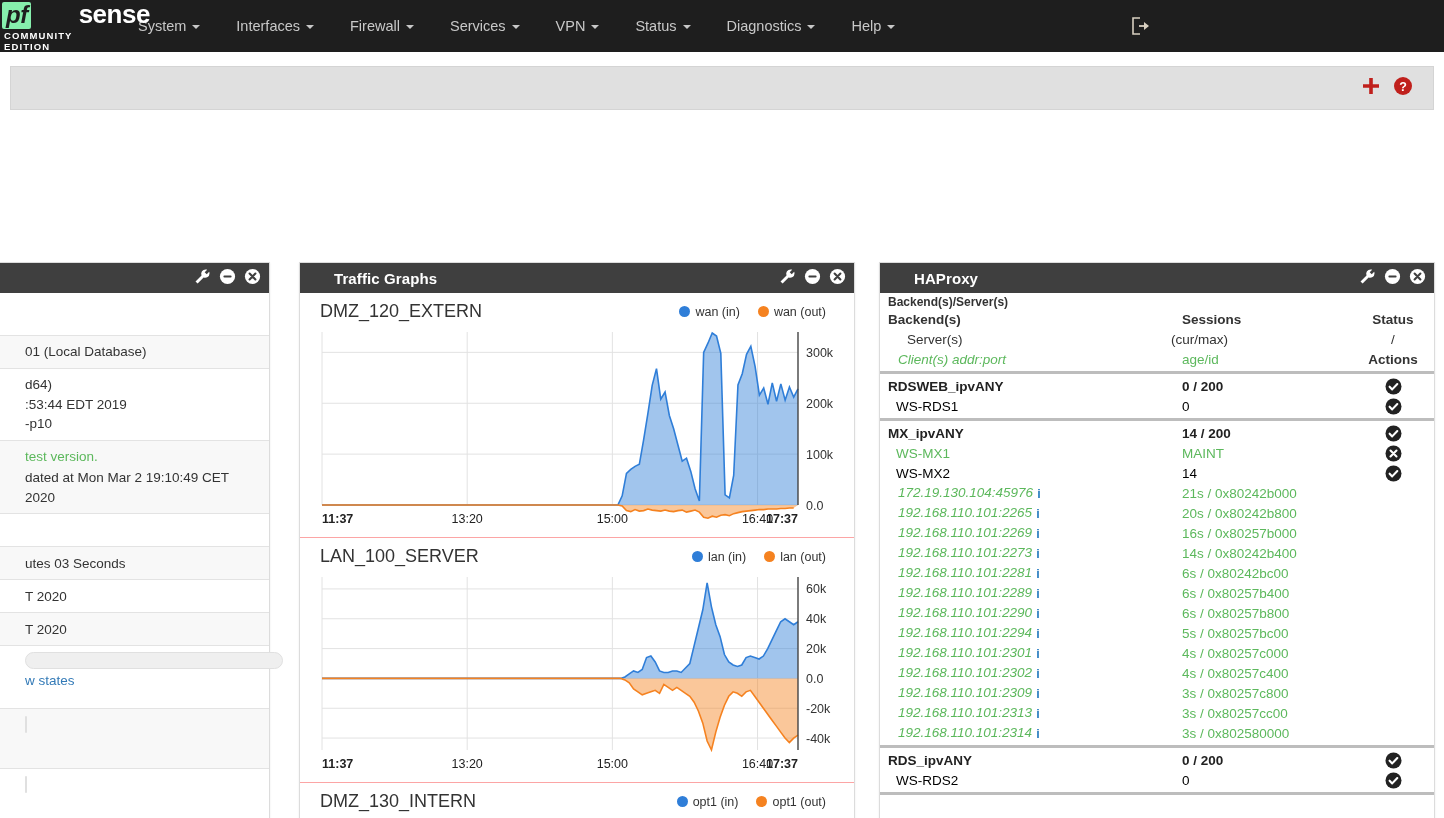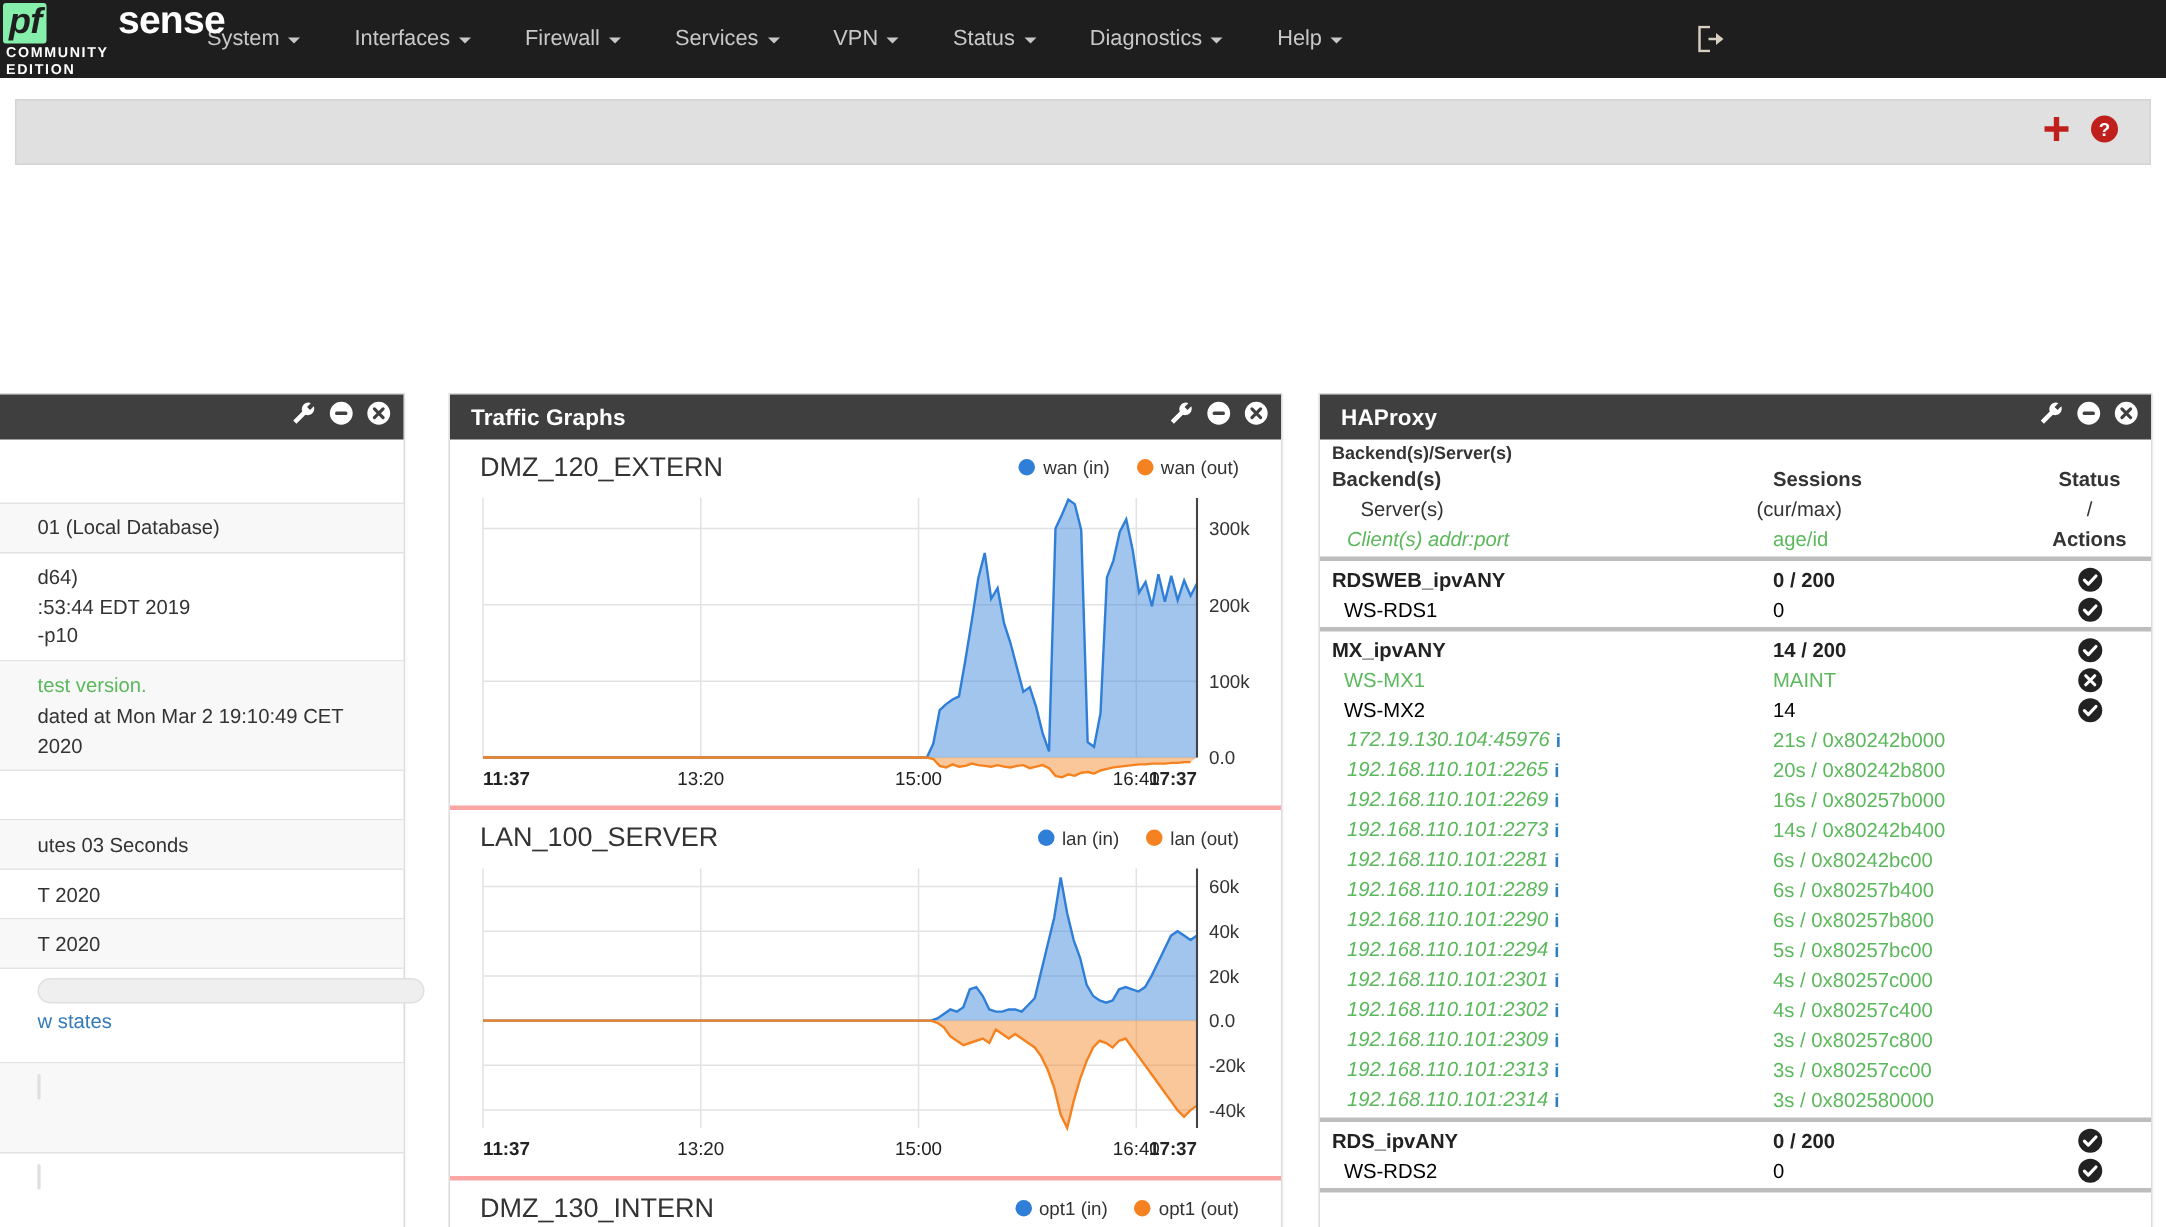--- a/index.html
+++ b/index.html
@@ -86,20 +86,21 @@
   }
   .widget-head {
     height: 30px; background: #3f3f3f;
     display: flex; align-items: center;
     padding: 0 8px 0 14px;
     position: relative;
   }
   .widget-title {
     color: #ffffff; font-size: 15px; font-weight: bold;
     letter-spacing: 0.1px;
+    margin-left: 20px;
   }
   .widget-tools {
     position: absolute; right: 8px; top: 0;
     height: 30px; display: flex; align-items: center; gap: 8px;
   }
   .wtool { cursor: pointer; display: block; }
 
   
   #w-sysinfo { left: -136px; top: 138px; width: 406px; height: 660px; }
   .kv-row {
@@ -116,21 +117,21 @@
   .progress-out {
     width: 258px; height: 17px; background: #efefef;
     border: 1px solid #e0e0e0; border-radius: 9px;
     overflow: hidden;
   }
   .progress-in { height: 100%; background: #bfbfbf; }
   .stack { display: flex; flex-direction: column; gap: 2px; }
 
   
   #w-traffic { left: 299px; top: 138px; width: 556px; height: 700px; }
-  .graph-block { padding: 6px 0 0 0; border-bottom: 3px solid #fca5a5; }
+  .graph-block { padding: 6px 0 0 0; border-bottom: 1px solid #fca5a5; }
   .graph-head {
     display: flex; align-items: center; justify-content: space-between;
     padding: 2px 28px 2px 20px;
   }
   .graph-title { font-size: 18px; color: #333; }
   .legend { display: flex; gap: 18px; align-items: center; }
   .legend-item { display: flex; align-items: center; gap: 5px; font-size: 12.5px; color: #333; }
   .dot { width: 11px; height: 11px; border-radius: 50%; display: inline-block; }
   .plot-wrap { position: relative; }
   .plot-svg { display: block; }

